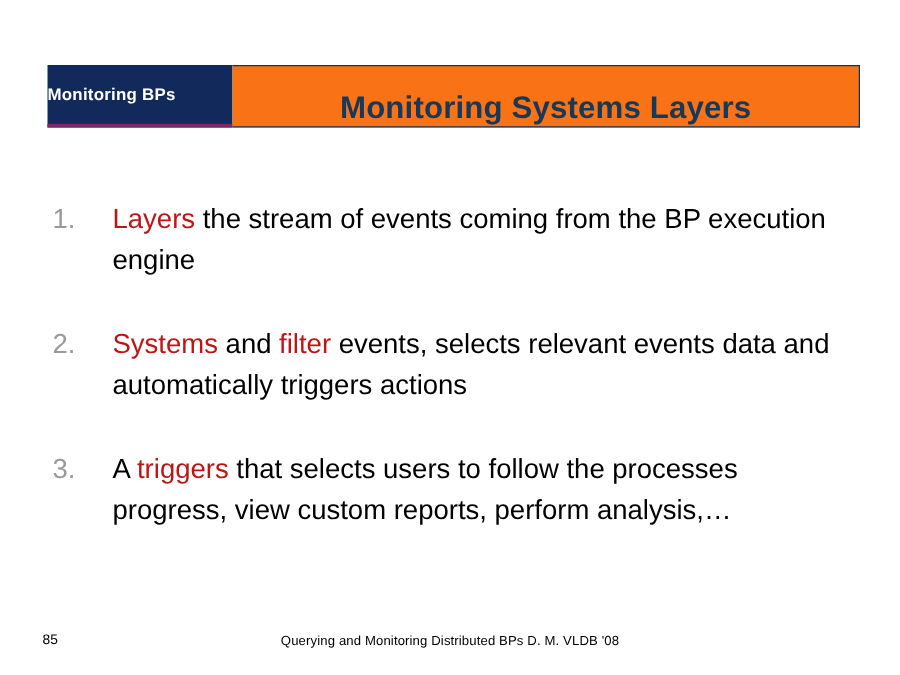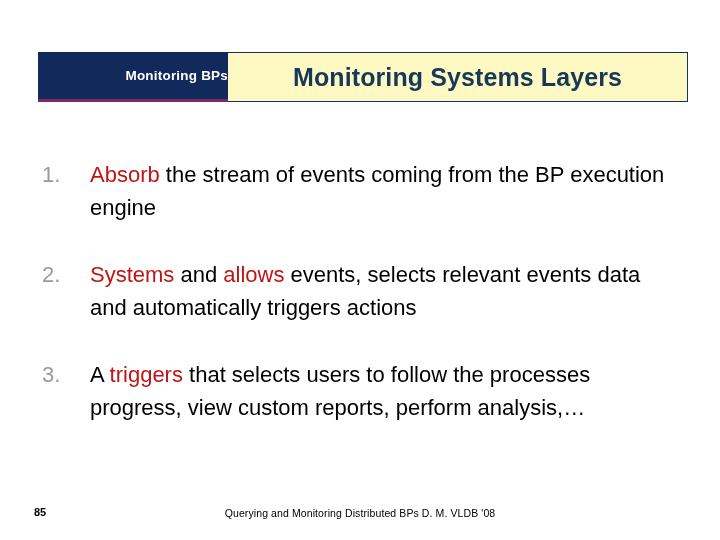--- a/index.html
+++ b/index.html
@@ -30,44 +30,44 @@
     position: absolute;
     left: 38px;
     top: 52px;
     width: 650px;
     height: 50px;
     display: flex;
     align-items: stretch;
   }
 
   .header-tag {
-    width: 190px;
+    width: 148px;
     background: #12295b;
     border-bottom: 3px solid #7a2a6a;
     display: flex;
     align-items: center;
-    justify-content: flex-end;
+    justify-content: flex-start;
     box-sizing: border-box;
   }
 
   .header-tag-label {
     color: #ffffff;
     font-size: 13.5px;
     font-weight: bold;
     letter-spacing: 0.2px;
     white-space: nowrap;
   }
 
   .header-title-box {
     flex: 1;
-    background: #fef9c3;
+    background: #f97316;
     border: 1px solid #12345a;
     border-left: none;
     display: flex;
-    align-items: center;
+    align-items: flex-end;
     justify-content: center;
     box-sizing: border-box;
   }
 
   .header-title {
     color: #16395a;
     font-size: 25px;
     font-weight: bold;
     white-space: nowrap;
     letter-spacing: 0.1px;
@@ -116,21 +116,21 @@
     top: 504px;
     width: 720px;
     height: 24px;
   }
 
   .footer-page {
     position: absolute;
     left: 34px;
     top: 2px;
     font-size: 11px;
-    font-weight: bold;
+    font-weight: normal;
     color: #000000;
   }
 
   .footer-note {
     position: absolute;
     left: 0;
     top: 3px;
     width: 720px;
     text-align: center;
     font-size: 10.5px;
@@ -149,26 +149,26 @@
     </div>
     <div class="header-title-box">
       <span class="header-title">Monitoring Systems Layers</span>
     </div>
   </div>
 
   <div class="content">
 
     <div class="list-item">
       <div class="list-num">1.</div>
-      <div class="list-text"><span class="em-red">Absorb</span><span> the stream of events coming from the BP execution engine</span></div>
+      <div class="list-text"><span class="em-red">Layers</span><span> the stream of events coming from the BP execution engine</span></div>
     </div>
 
     <div class="list-item">
       <div class="list-num">2.</div>
-      <div class="list-text"><span class="em-red">Systems</span><span> and </span><span class="em-red">allows</span><span> events, selects relevant events data and automatically triggers actions</span></div>
+      <div class="list-text"><span class="em-red">Systems</span><span> and </span><span class="em-red">filter</span><span> events, selects relevant events data and automatically triggers actions</span></div>
     </div>
 
     <div class="list-item">
       <div class="list-num">3.</div>
       <div class="list-text"><span>A </span><span class="em-red">triggers</span><span> that selects users to follow the processes progress, view custom reports, perform analysis,…</span></div>
     </div>
 
   </div>
 
   <div class="footer">

